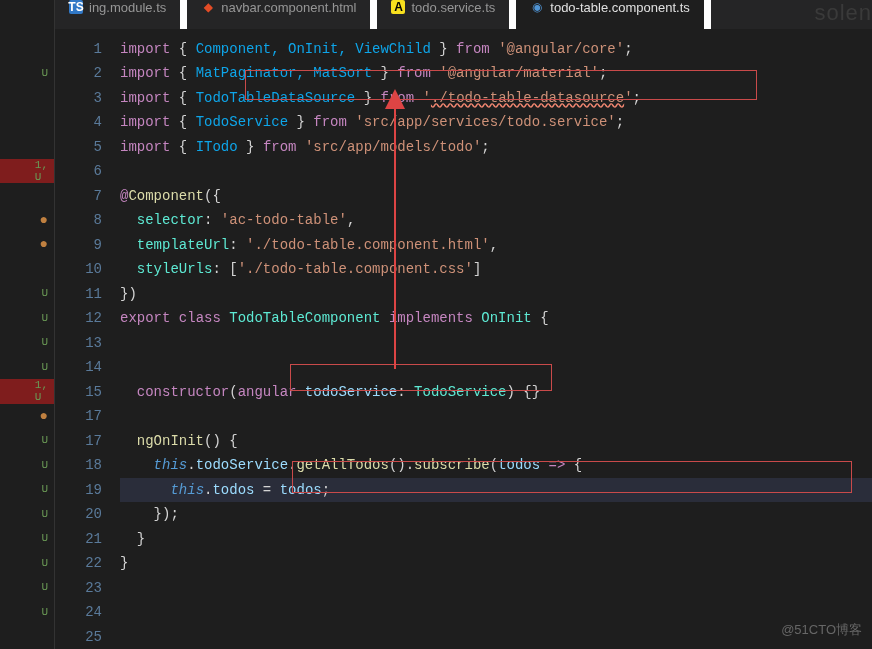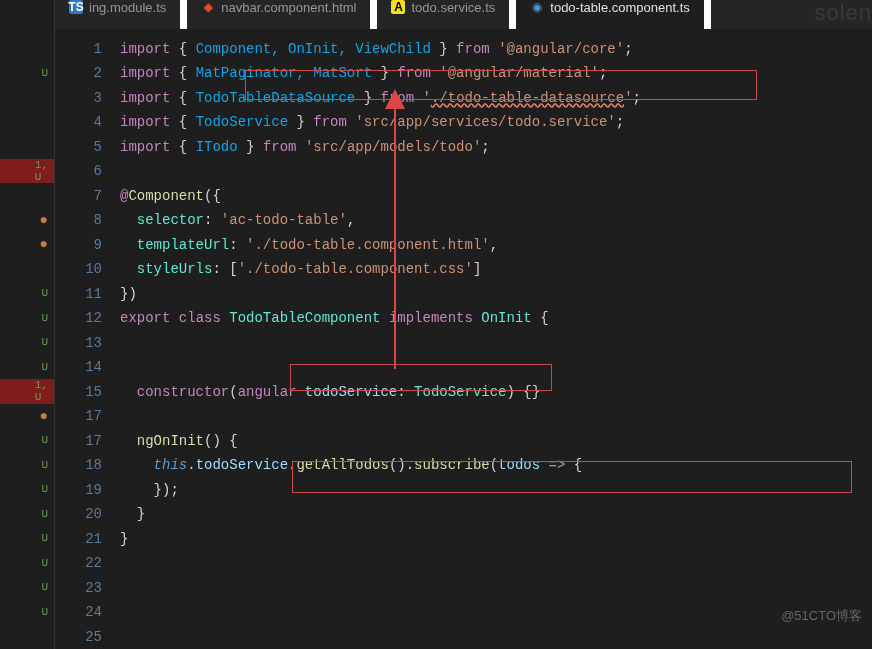--- a/index.html
+++ b/index.html
@@ -79,21 +79,21 @@
   .this { color: #569cd6; font-style: italic; margin-top: 42px; }
   .type { color: #5eead4; }
   .box1,.box2,.box3 { position: absolute; border: 1px solid #c94a4a; pointer-events:none; }
   .box1 { left: 125px; top: 41px; width: 512px; height: 30px; }
   .box2 { left: 170px; top: 335px; width: 262px; height: 27px; }
   .box3 { left: 172px; top: 432px; width: 560px; height: 32px; }
   .arrow { position:absolute; pointer-events:none; left:255px; top:60px; }
   .watermark {
     position: absolute;
     right: 10px;
-    bottom: 24px;
+    bottom: 10px;
     color: #666;
     font-family: -apple-system, sans-serif;
     font-size: 13px;
   }
   .brand {
     position: absolute;
     right: 0; top: 0;
     color: #3a3a3a;
     font-family: sans-serif;
     font-size: 22px;
@@ -243,20 +243,21 @@
 <div class="line">  <span class="prop">templateUrl</span><span class="br">: </span><span class="str">'./todo-table.component.html'</span><span class="br">,</span></div>
 <div class="line">  <span class="prop">styleUrls</span><span class="br">: [</span><span class="str">'./todo-table.component.css'</span><span class="br">]</span></div>
 <div class="line"><span class="br">})</span></div>
 <div class="line"><span class="kw-i">export</span> <span class="kw-i">class</span> <span class="type">TodoTableComponent</span> <span class="kw-i">implements</span> <span class="type">OnInit</span><span class="br"> {</span></div>
 <div class="line"></div>
 <div class="line"></div>
 <div class="line">  <span class="kw-i">constructor</span><span class="br">(</span><span class="kw-i">angular</span><span> </span><span class="var">todoService</span><span class="br">: </span><span class="type">TodoService</span><span class="br">) {}</span></div>
 <div class="line"></div>
 <div class="line">  <span class="fn">ngOnInit</span><span class="br">() {</span></div>
 <div class="line">    <span class="this">this</span><span class="br">.</span><span class="var">todoService</span><span class="br">.</span><span class="fn">getAllTodos</span><span class="br">().</span><span class="fn">subscribe</span><span class="br">(</span><span class="var">todos</span><span class="kw"> =&gt; </span><span class="br">{</span></div>
+<div class="line hl">      <span class="this">this</span><span class="br">.</span><span class="var">todos</span><span class="br"> = </span><span class="var">todos</span><span class="br">;</span></div>
 <div class="line">    <span class="br">});</span></div>
 <div class="line">  <span class="br">}</span></div>
 <div class="line"><span class="br">}</span></div>
 <div class="line"></div>
 
         <div class="box1"></div>
         <div class="box2"></div>
         <div class="box3"></div>
         <svg class="arrow" width="40" height="300">
           <defs>

